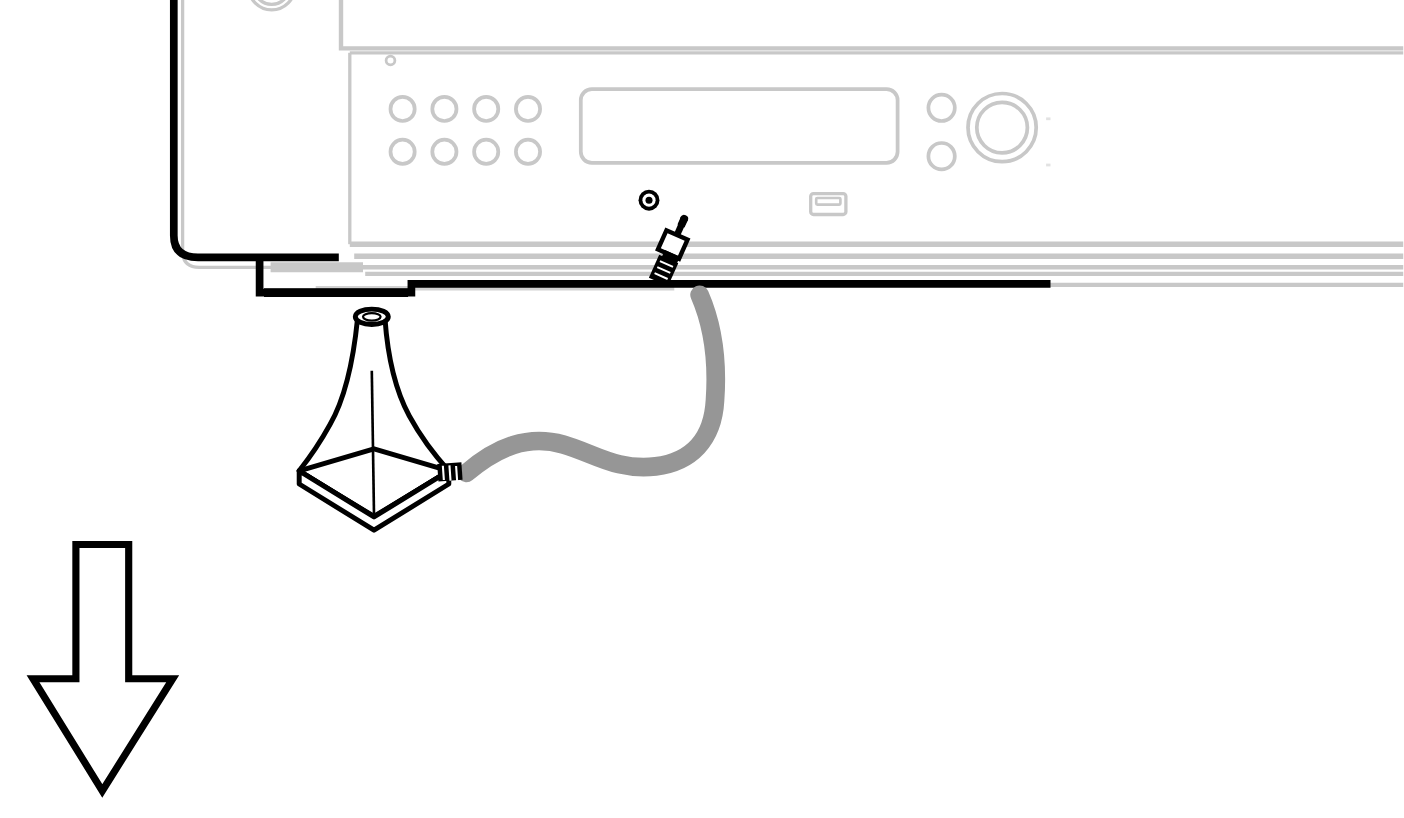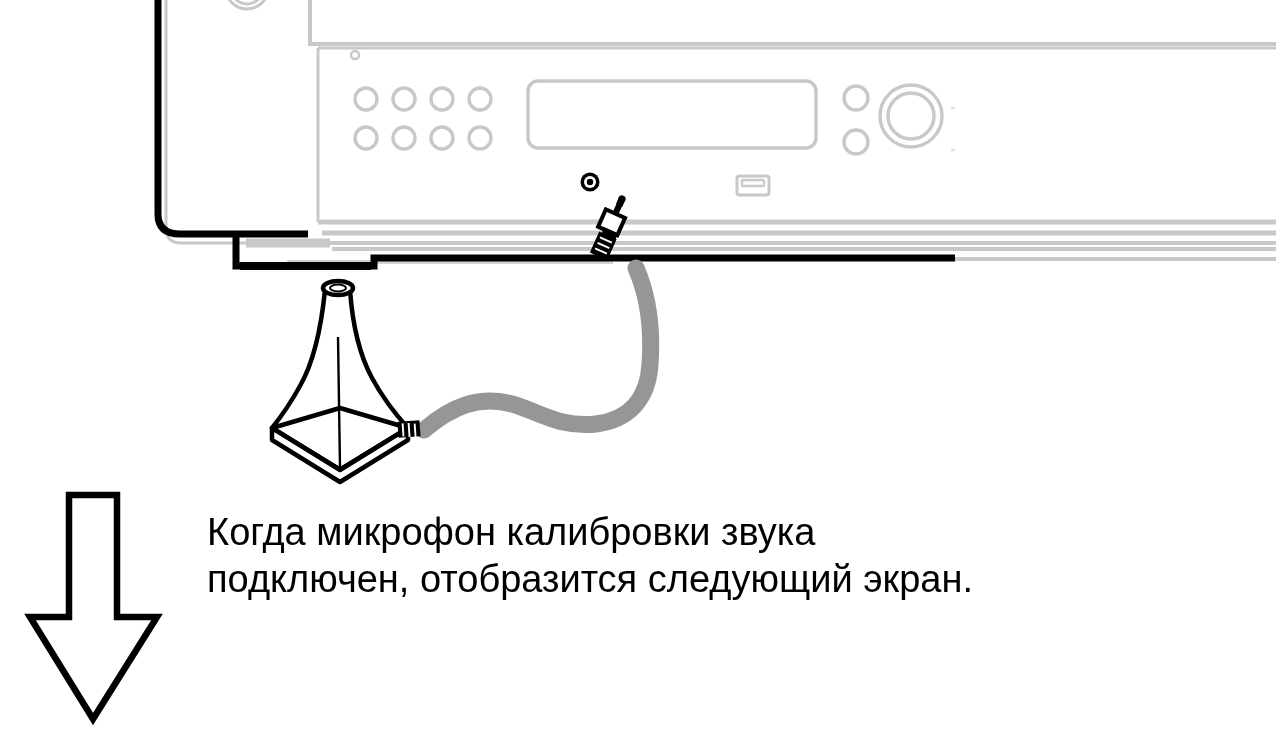--- a/index.html
+++ b/index.html
@@ -156,16 +156,14 @@
 
       <g>
         <rect x="398" y="421" width="22" height="16" fill="#000000" transform="rotate(-4 409 429)"></rect>
         <path d="M403,423 L403,436 M409,423 L409,437 M415,424 L415,438" stroke="#ffffff" stroke-width="1.9" transform="rotate(-4 409 429)"></path>
       </g>
     </g>
 
     <path d="M69,495 L117,495 L117,617 L157,617 L93,719 L30,617 L69,617 Z" fill="#ffffff" stroke="#000000" stroke-width="6.5" stroke-linejoin="miter"></path>
   </svg>
 
-  <div class="caption">Когда микрофон калибровки звука
-подключен, отобразится следующий экран.</div>
 
 </div>
 
 </body></html>

